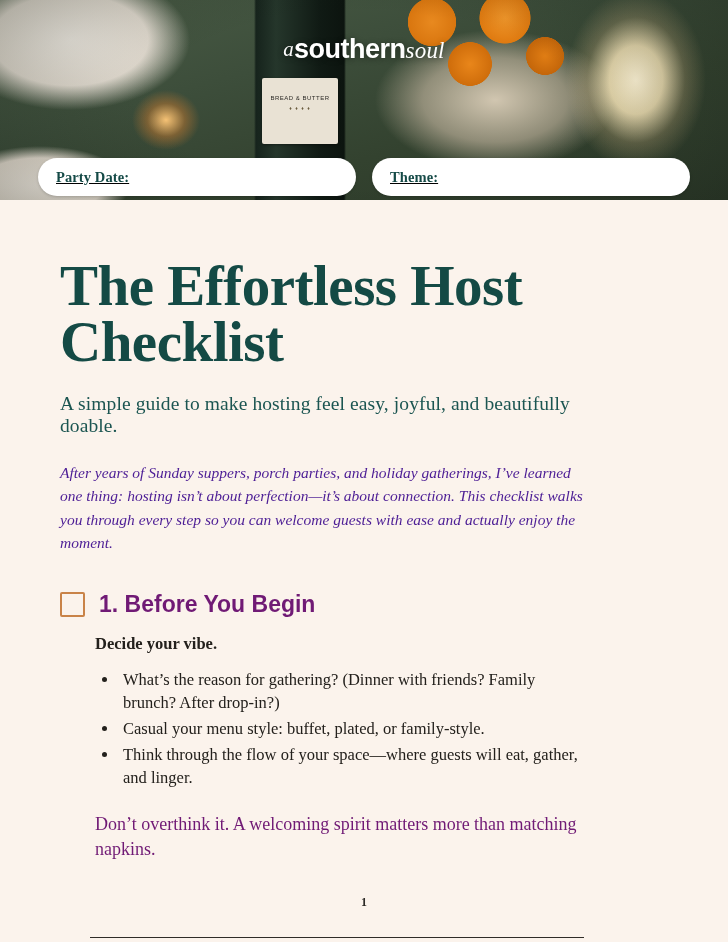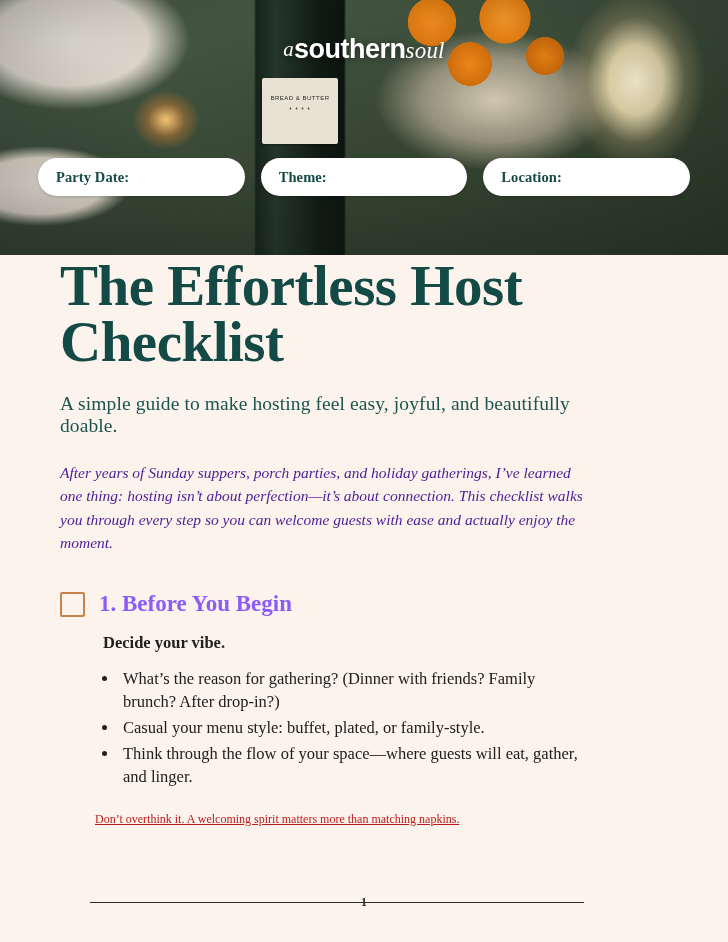--- a/index.html
+++ b/index.html
@@ -18,21 +18,21 @@
     width: 728px;
     height: 942px;
     background: #fbf3ec;
     overflow: hidden;
   }
 
   
   .hero {
     position: relative;
     width: 728px;
-    height: 255px;
+    height: 200px;
     overflow: hidden;
     background: #3b4a3a;
   }
   .hero-photo {
     position: absolute;
     inset: 0;
     background:
       
       radial-gradient(ellipse 70px 90px at 636px 80px, rgba(255,244,214,0.98) 0%, rgba(255,236,190,0.85) 38%, rgba(240,205,150,0.25) 70%, rgba(0,0,0,0) 100%),
       
@@ -107,20 +107,21 @@
   }
 
   
   .fields {
     position: absolute;
     left: 38px;
     right: 38px;
     top: 158px;
     display: flex;
     gap: 16px;
+    text-decoration: underline;
   }
   .field-pill {
     flex: 1 1 0;
     height: 38px;
     background: #ffffff;
     border-radius: 19px;
     display: flex;
     align-items: center;
     padding-left: 18px;
     box-sizing: border-box;
@@ -179,56 +180,55 @@
   }
   .checkbox {
     width: 21px;
     height: 21px;
     border: 2.2px solid #c98348;
     border-radius: 2px;
     background: transparent;
     flex: none;
   }
   .section-title {
-    font-family: Liberation Serif, serif;
+    font-family: Liberation Sans, sans-serif;
     font-weight: bold;
     font-size: 23px;
-    color: #8b5cf6;
+    color: #701a75;
   }
   .section-body {
     padding-left: 35px;
     margin-top: 16px;
   }
   .lead {
     font-family: "Liberation Serif", serif;
     font-weight: bold;
     font-size: 16.5px;
     color: #23201c;
-    margin: 0 0 4px 8px;
+    margin: 0 0 4px 0;
   }
   ul.bullets {
     margin: 14px 0 0 0;
     padding-left: 24px;
   }
   ul.bullets li {
     font-family: "Liberation Serif", serif;
     font-size: 16.5px;
     line-height: 1.4;
     color: #23201c;
     margin-bottom: 3px;
     padding-left: 4px;
   }
   .closing {
     margin: 22px 0 0 0;
     font-family: "Liberation Serif", serif;
-    font-size: 12px;
+    font-size: 18px;
     line-height: 1.42;
-    color: #b91c1c;
+    color: #701a75;
     max-width: 500px;
-    text-decoration: underline;
   }
   .write-lines {
     margin-top: 30px;
     padding-left: 30px;
     padding-right: 4px;
   }
   .write-line {
     border-bottom: 1.3px solid #2f2c28;
     height: 44px;
   }
@@ -260,23 +260,20 @@
       <span class="b-a">a</span><span class="b-southern">southern</span><span class="b-soul">soul</span>
     </div>
   </div>
 
   <div class="fields">
     <div class="field-pill">
       <span>Party Date:</span>
     </div>
     <div class="field-pill">
       <span>Theme:</span>
-    </div>
-    <div class="field-pill">
-      <span>Location:</span>
     </div>
   </div>
 
   <div class="content">
     <h1 class="doc-title">The Effortless Host Checklist</h1>
     <p class="subtitle">A simple guide to make hosting feel easy, joyful, and beautifully doable.</p>
     <p class="intro">After years of Sunday suppers, porch parties, and holiday gatherings, I’ve learned one thing: hosting isn’t about perfection—it’s about connection. This checklist walks you through every step so you can welcome guests with ease and actually enjoy the moment.</p>
 
     <div class="section">
       <div class="section-head">

